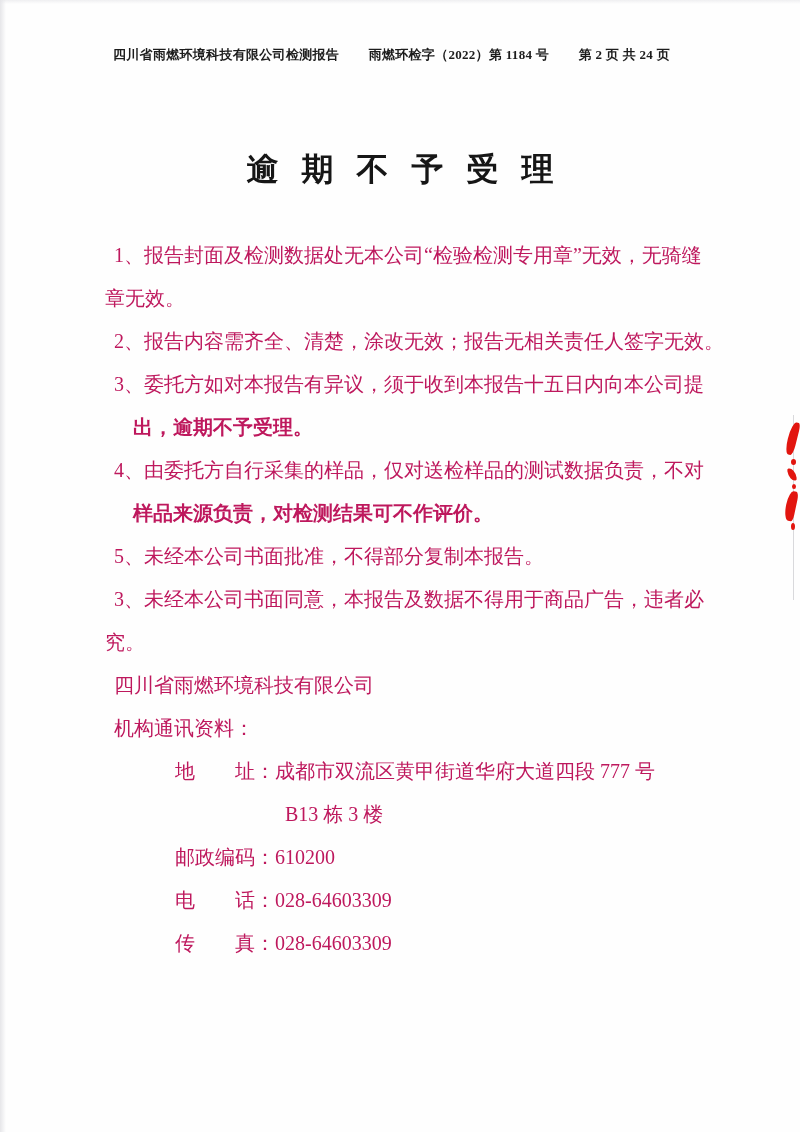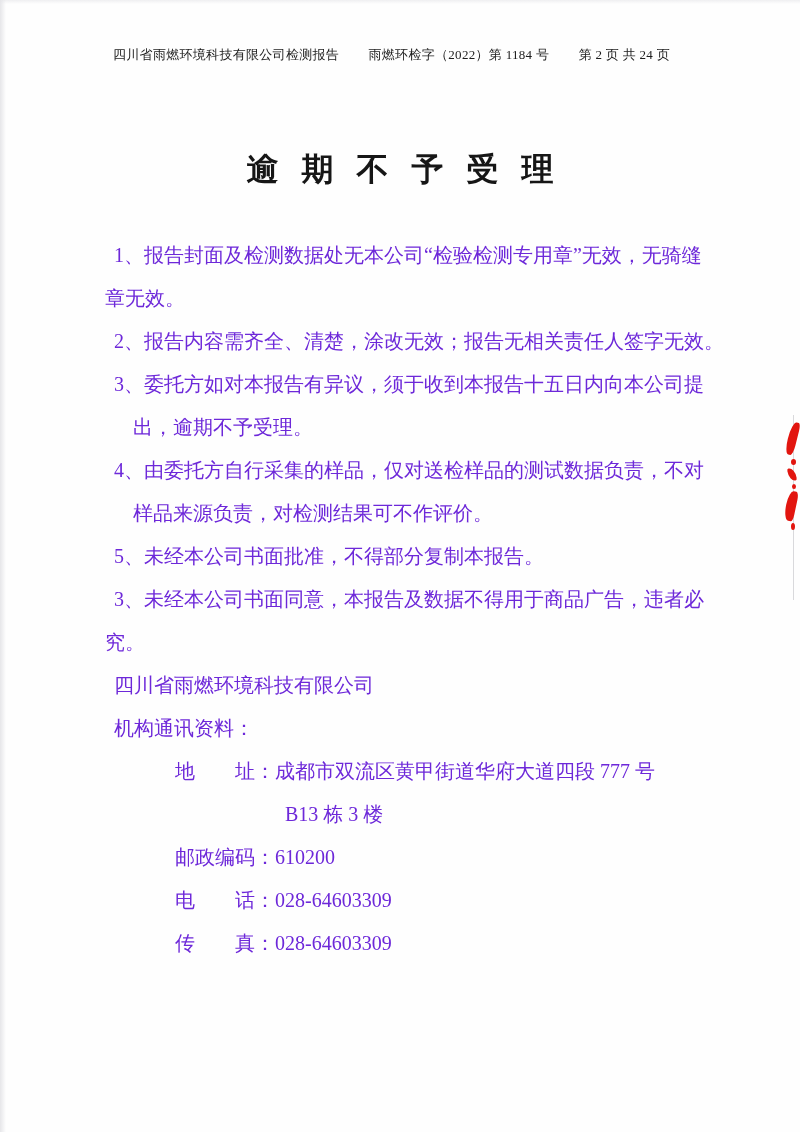--- a/index.html
+++ b/index.html
@@ -32,21 +32,21 @@
 
   .header {
     position: absolute;
     top: 46px;
     left: 113px;
     width: 557px;
     display: flex;
     justify-content: space-between;
     align-items: baseline;
     font-size: 13px;
-    font-weight: normal;
+    font-weight: bold;
     letter-spacing: 0.3px;
     white-space: nowrap;
     text-align: center;
   }
 
   .doc-title {
     position: absolute;
     top: 148px;
     left: 0;
     width: 100%;
@@ -65,25 +65,25 @@
     position: absolute;
     top: 234px;
     left: 0;
     right: 0;
   }
   .ln {
     height: 43px;
     line-height: 43px;
     font-size: 20px;
     white-space: nowrap;
-    color: #6d28d9;
+    color: #be185d;
   }
   .in-num   { margin-left: 114px; }
   .in-hang  { margin-left: 105px; }
-  .in-cont  { margin-left: 133px; }
+  .in-cont  { margin-left: 133px; font-weight: bold; }
   .in-label { margin-left: 175px; }
   .in-addr2 { margin-left: 285px; }
 
   
   .seal-frag { position: absolute; background: #e2150f; }
   .frag-1 { left: 788px; top: 422px; width: 9px;  height: 33px; border-radius: 70% 30% 40% 60%; transform: rotate(14deg); }
   .frag-2 { left: 791px; top: 459px; width: 5px;  height: 6px;  border-radius: 50%; }
   .frag-3 { left: 788px; top: 468px; width: 8px;  height: 13px; border-radius: 20% 80% 20% 80%; transform: rotate(-10deg); }
   .frag-4 { left: 792px; top: 484px; width: 4px;  height: 5px;  border-radius: 50%; }
   .frag-5 { left: 786px; top: 491px; width: 10px; height: 30px; border-radius: 65% 35% 30% 70%; transform: rotate(12deg); }

